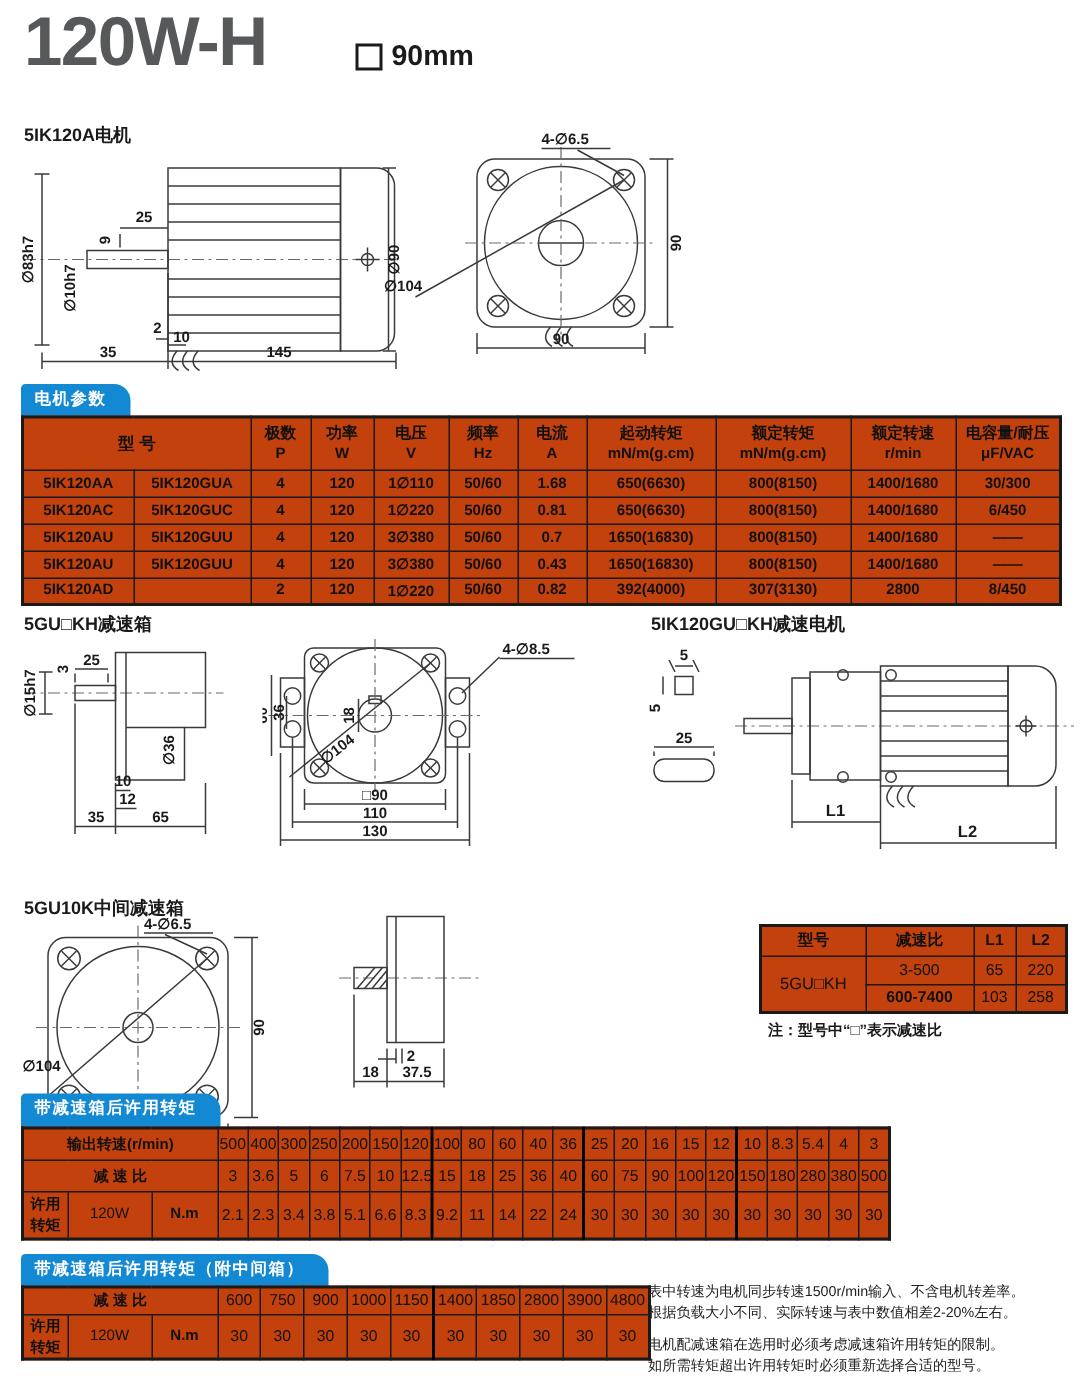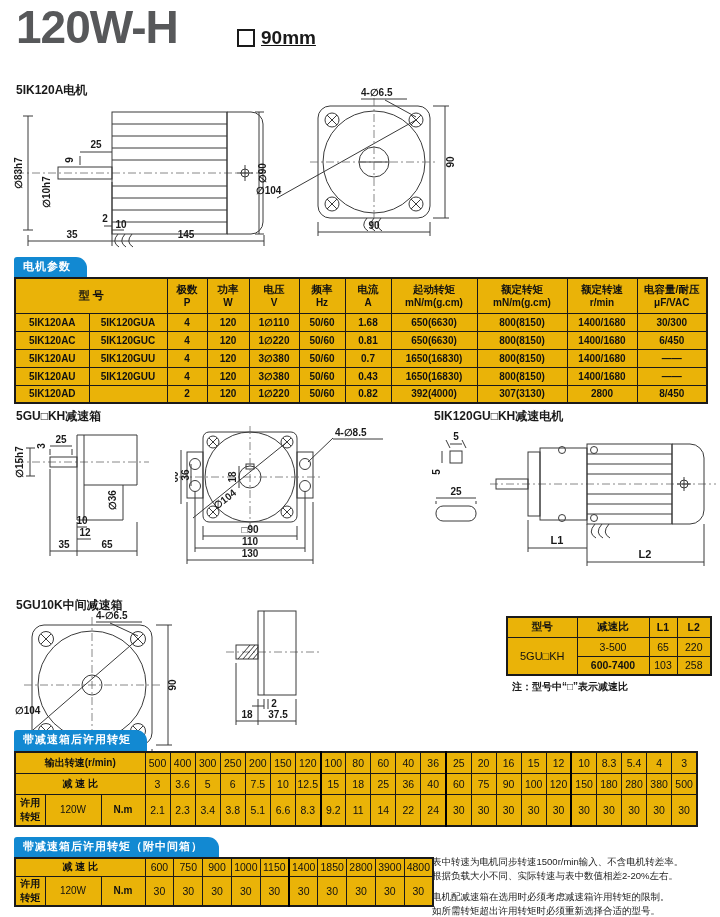--- a/index.html
+++ b/index.html
@@ -1,32 +1,32 @@
 <!DOCTYPE html>
 <html><head>
 <meta charset="utf-8">
 <style>
   html,body{margin:0;padding:0;background:#fff;}
   body{width:720px;height:917px;position:relative;font-family:"Liberation Sans",sans-serif;color:#111;overflow:hidden;}
   .abs{position:absolute;}
 
   
   .title{font-size:46px;font-weight:800;color:#57585a;letter-spacing:-1px;line-height:1;}
-  .size-note{display:flex;align-items:center;gap:6px;text-decoration:underline;}
+  .size-note{display:flex;align-items:center;gap:6px;}
   .size-square{width:14px;height:14px;border:2.5px solid #1a1a1a;display:inline-block;}
   .size-text{font-size:19px;font-weight:bold;color:#1a1a1a;}
 
   .dlabel{font-size:12px;font-weight:bold;color:#1a1a1a;}
 
   
   .banner{display:inline-block;background:#1289d2;color:#fff;font-size:11px;font-weight:bold;
           padding:2px 16px 18px 9px;border-radius:3px 11px 11px 3px;letter-spacing:1px;}
 
   
-  table{border-collapse:collapse;table-layout:fixed;background:#eab308;}
+  table{border-collapse:collapse;table-layout:fixed;background:#c2410c;}
   .ptable{border:2px solid #1a1a1a;width:692px;}
   .ptable th,.ptable td{border:1px solid #1a1a1a;text-align:center;vertical-align:middle;padding:0;overflow:hidden;}
   .ptable thead tr{height:35px;}
   .ptable tbody tr{height:18px;}
   .ptable .mhead{font-size:11px;font-weight:bold;}
   .ptable .l1{display:block;font-size:10.5px;font-weight:bold;line-height:1.3;}
   .ptable .l2{display:block;font-size:10px;font-weight:bold;line-height:1.2;}
   .ptable td.c0,.ptable td.c1{font-size:10px;font-weight:bold;}
   .ptable td{font-size:10px;font-weight:bold;}
 
@@ -38,21 +38,21 @@
   .ltable th{font-weight:bold;}
   .ltable .model{font-weight:normal;font-size:11px;margin-left:12px;}
   .ltable .bold{font-weight:bold;}
   .lnote{font-size:10px;font-weight:bold;color:#1a1a1a;text-align:center;}
 
   
   .ttable{border:2px solid #1a1a1a;}
   .ttable th,.ttable td{border:1px solid #1a1a1a;text-align:center;vertical-align:middle;padding:0;font-size:10.5px;overflow:hidden;}
   .ttable th.rl{font-size:10px;font-weight:bold;}
   .ttable td.v{font-weight:normal;font-size:10.5px;}
-  .t1{width:684px;}
+  .t1{width:580px;}
   .t1 tr{height:21px;}
   .t1 tr:last-child{height:32px;}
   .t1 td.c6,.t1 td.c11,.t1 td.c16{border-right:2.5px solid #000;}
   .t2{width:420px;}
   .t2 tr{height:18px;}
   .t2 tr:last-child{height:24px;}
   .t2 td.c4{border-right:2.5px solid #000;}
 
   .notes{font-size:9.5px;color:#222;line-height:1.45;width:286px;}
 

